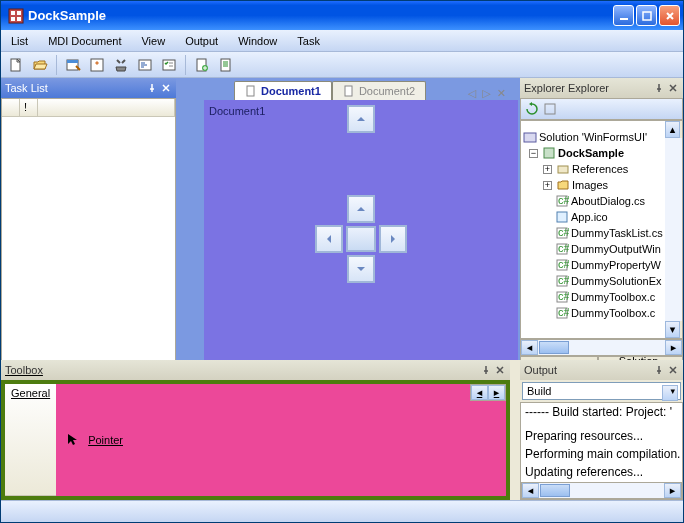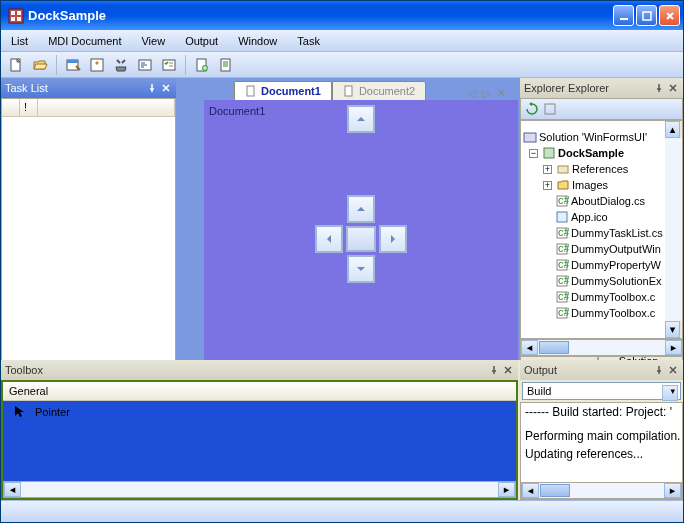--- a/index.html
+++ b/index.html
@@ -27,21 +27,21 @@
   .tasklist-body { flex: 1; background: #fff; border: 1px solid #aca899; overflow: auto; }
   .tl-header { height: 18px; background: linear-gradient(to bottom, #fff, #ece9d8); border-bottom: 1px solid #cac7b7; display: flex; }
   .tl-col { border-right: 1px solid #cac7b7; padding: 2px 4px; }
   .hscroll { height: 17px; background: #ece9d8; border: 1px solid #aca899; display: flex; align-items: center; }
   .hscroll .sbtn { width: 17px; height: 15px; background: linear-gradient(to bottom,#eaf0fb,#bcd4f6); border:1px solid #9db8dd; display:flex;align-items:center;justify-content:center; cursor:pointer;}
   .hscroll .track { flex: 1; background: #eff4fd; height: 15px; }
   .hscroll .thumb { width: 30px; height: 13px; background: linear-gradient(to bottom,#c9ddf8,#9cbff0); border:1px solid #7a9fd4; margin:1px;}
   .vscroll { width: 17px; background: #ece9d8; display: flex; flex-direction: column; }
   .vscroll .sbtn { height: 17px; width:15px; background: linear-gradient(to bottom,#eaf0fb,#bcd4f6); border:1px solid #9db8dd; display:flex;align-items:center;justify-content:center; cursor:pointer;}
   .vscroll .track { flex: 1; background: #eff4fd; }
-  .toolbox-body { background: #1d4ed8; border: 2px solid #4d7c0f; display:flex;flex-direction:column;}
+  .toolbox-body { background: #ec4899; border: 4px solid #4d7c0f; display:flex;flex-direction:row;}
   .tb-cat { background: linear-gradient(to bottom,#fff,#ece9d8); border-bottom:1px solid #cac7b7; padding: 3px 6px; }
   .tb-item { padding: 4px 10px; display:flex;align-items:center;gap:10px;}
   .center-col { flex: 1; display: flex; flex-direction: column; margin: 0 2px; padding-left: 26px; }
   .doc-tabs { height: 22px; display: flex; align-items: flex-end; background: #7b99e1; padding: 2px 6px 0 30px; gap: 0px; }
   .doc-tab { padding: 3px 10px; background: #fff; border: 1px solid #8a8a7a; border-bottom: none; display: flex; align-items: center; gap: 4px; cursor:pointer; border-radius: 2px 2px 0 0;}
   .doc-tab.active { font-weight: bold; color: #1727a3; background: #fff; }
   .doc-tab.inactive { color: #888; background:#f0efe6;}
   .doc-nav { margin-left: auto; display:flex; gap:6px; color:#888; padding:0 6px;}
   .doc-nav span{cursor:pointer;}
   .doc-area { flex: 1; position: relative; background: #7b73e3; border: 1px solid #7b73e3; }
@@ -62,21 +62,21 @@
   .tree-icon{width:14px;height:14px;display:inline-flex;align-items:center;justify-content:center;}
   .tabs-bot { height: 22px; display:flex; border-top:1px solid #aca899;}
   .tab-bot { padding:3px 6px; border:1px solid #aca899; border-top:none; cursor:pointer; display:flex;align-items:center;gap:2px;}
   .tab-bot.inactive{color:#888;}
   .output-body{flex:1;background:#fff;border:1px solid #aca899;overflow:hidden;display:flex;flex-direction:column;}
   .combo{border:1px solid #7f9db9;background:#fff;padding:2px 18px 2px 4px; position:relative; margin:2px;}
   .combo::after{content:"";position:absolute;right:2px;top:2px;width:14px;height:14px;background:linear-gradient(to bottom,#eaf0fb,#bcd4f6);border:1px solid #9db8dd;}
   .combo::before{content:"▾";position:absolute;right:5px;top:3px;z-index:1;font-size:9px;}
   .out-text{padding:2px 4px;font-size:12px;line-height:14px;white-space:nowrap;overflow:hidden;}
   .bottom-row { position:absolute; left:0; right:0; bottom:0; height: 140px; display:flex; background:#ece9d8;}
-  .toolbox-wrap{flex:1;display:flex;flex-direction:column;margin-right:2px;}
+  .toolbox-wrap{flex:1;display:flex;flex-direction:column;margin-right:10px;text-decoration:underline;}
   .output-wrap{width:163px;display:flex;flex-direction:column;}
   svg{display:block;}
 </style>
 </head>
 <body>
 
 <div class="window">
 
   <div class="titlebar">
     <span class="app-icon">
@@ -477,20 +477,21 @@
           <span class="pclose">
               <svg width="8" height="8">
                 <path d="M1 1 L7 7 M7 1 L1 7" stroke="#555" stroke-width="1.5"></path>
               </svg>
             </span>
         </div>
         <div class="combo"><span>Build</span></div>
         <div class="output-body">
           <div class="out-text">------ Build started: Project: '</div>
           <div style="height:6px"></div>
+          <div class="out-text">Preparing resources...</div>
           <div class="out-text">Performing main compilation.</div>
           <div class="out-text">Updating references...</div>
           <div style="flex:1"></div>
           <div class="hscroll">
             <div class="sbtn">◂</div>
             <div class="track">
                 <div class="thumb"></div>
               </div>
             <div class="sbtn">▸</div>
           </div>

